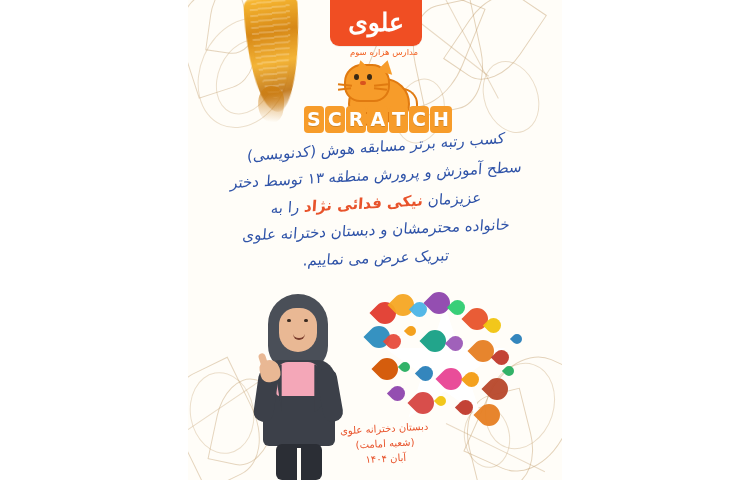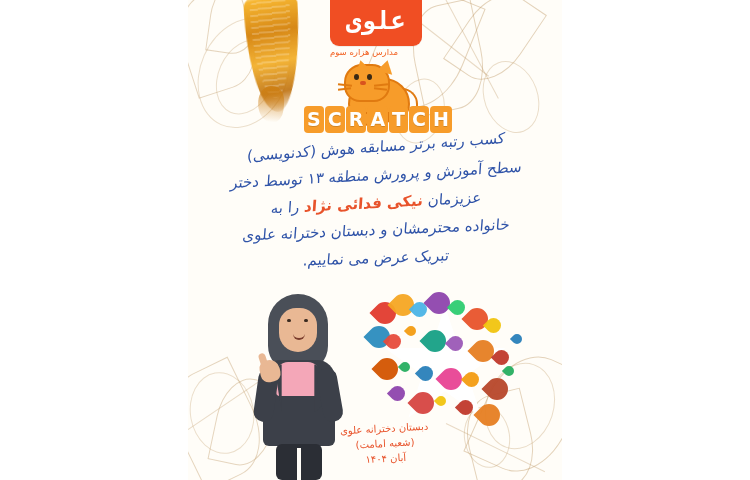--- a/index.html
+++ b/index.html
@@ -89,27 +89,27 @@
     border-radius:0 0 9px 9px;
     box-shadow:0 1px 0 rgba(0,0,0,.06);
     display:flex;align-items:center;justify-content:center;
   }
   #logo .word{
     color:#ffffff;
     font-size:25px;
     font-weight:bold;
     letter-spacing:.5px;
     direction:rtl;
-    font-family:Liberation Mono, monospace;
+    font-family:Liberation Serif, serif;
     line-height:1;
     margin-top:-2px;
   }
   #logo-sub{
     position:absolute;
-    left:128px; top:47px;
+    left:148px; top:47px;
     width:96px;
     text-align:center;
     color:#f26122;
     font-size:8.5px;
     direction:rtl;
     letter-spacing:.2px;
   }
 
   
   #scratch{

